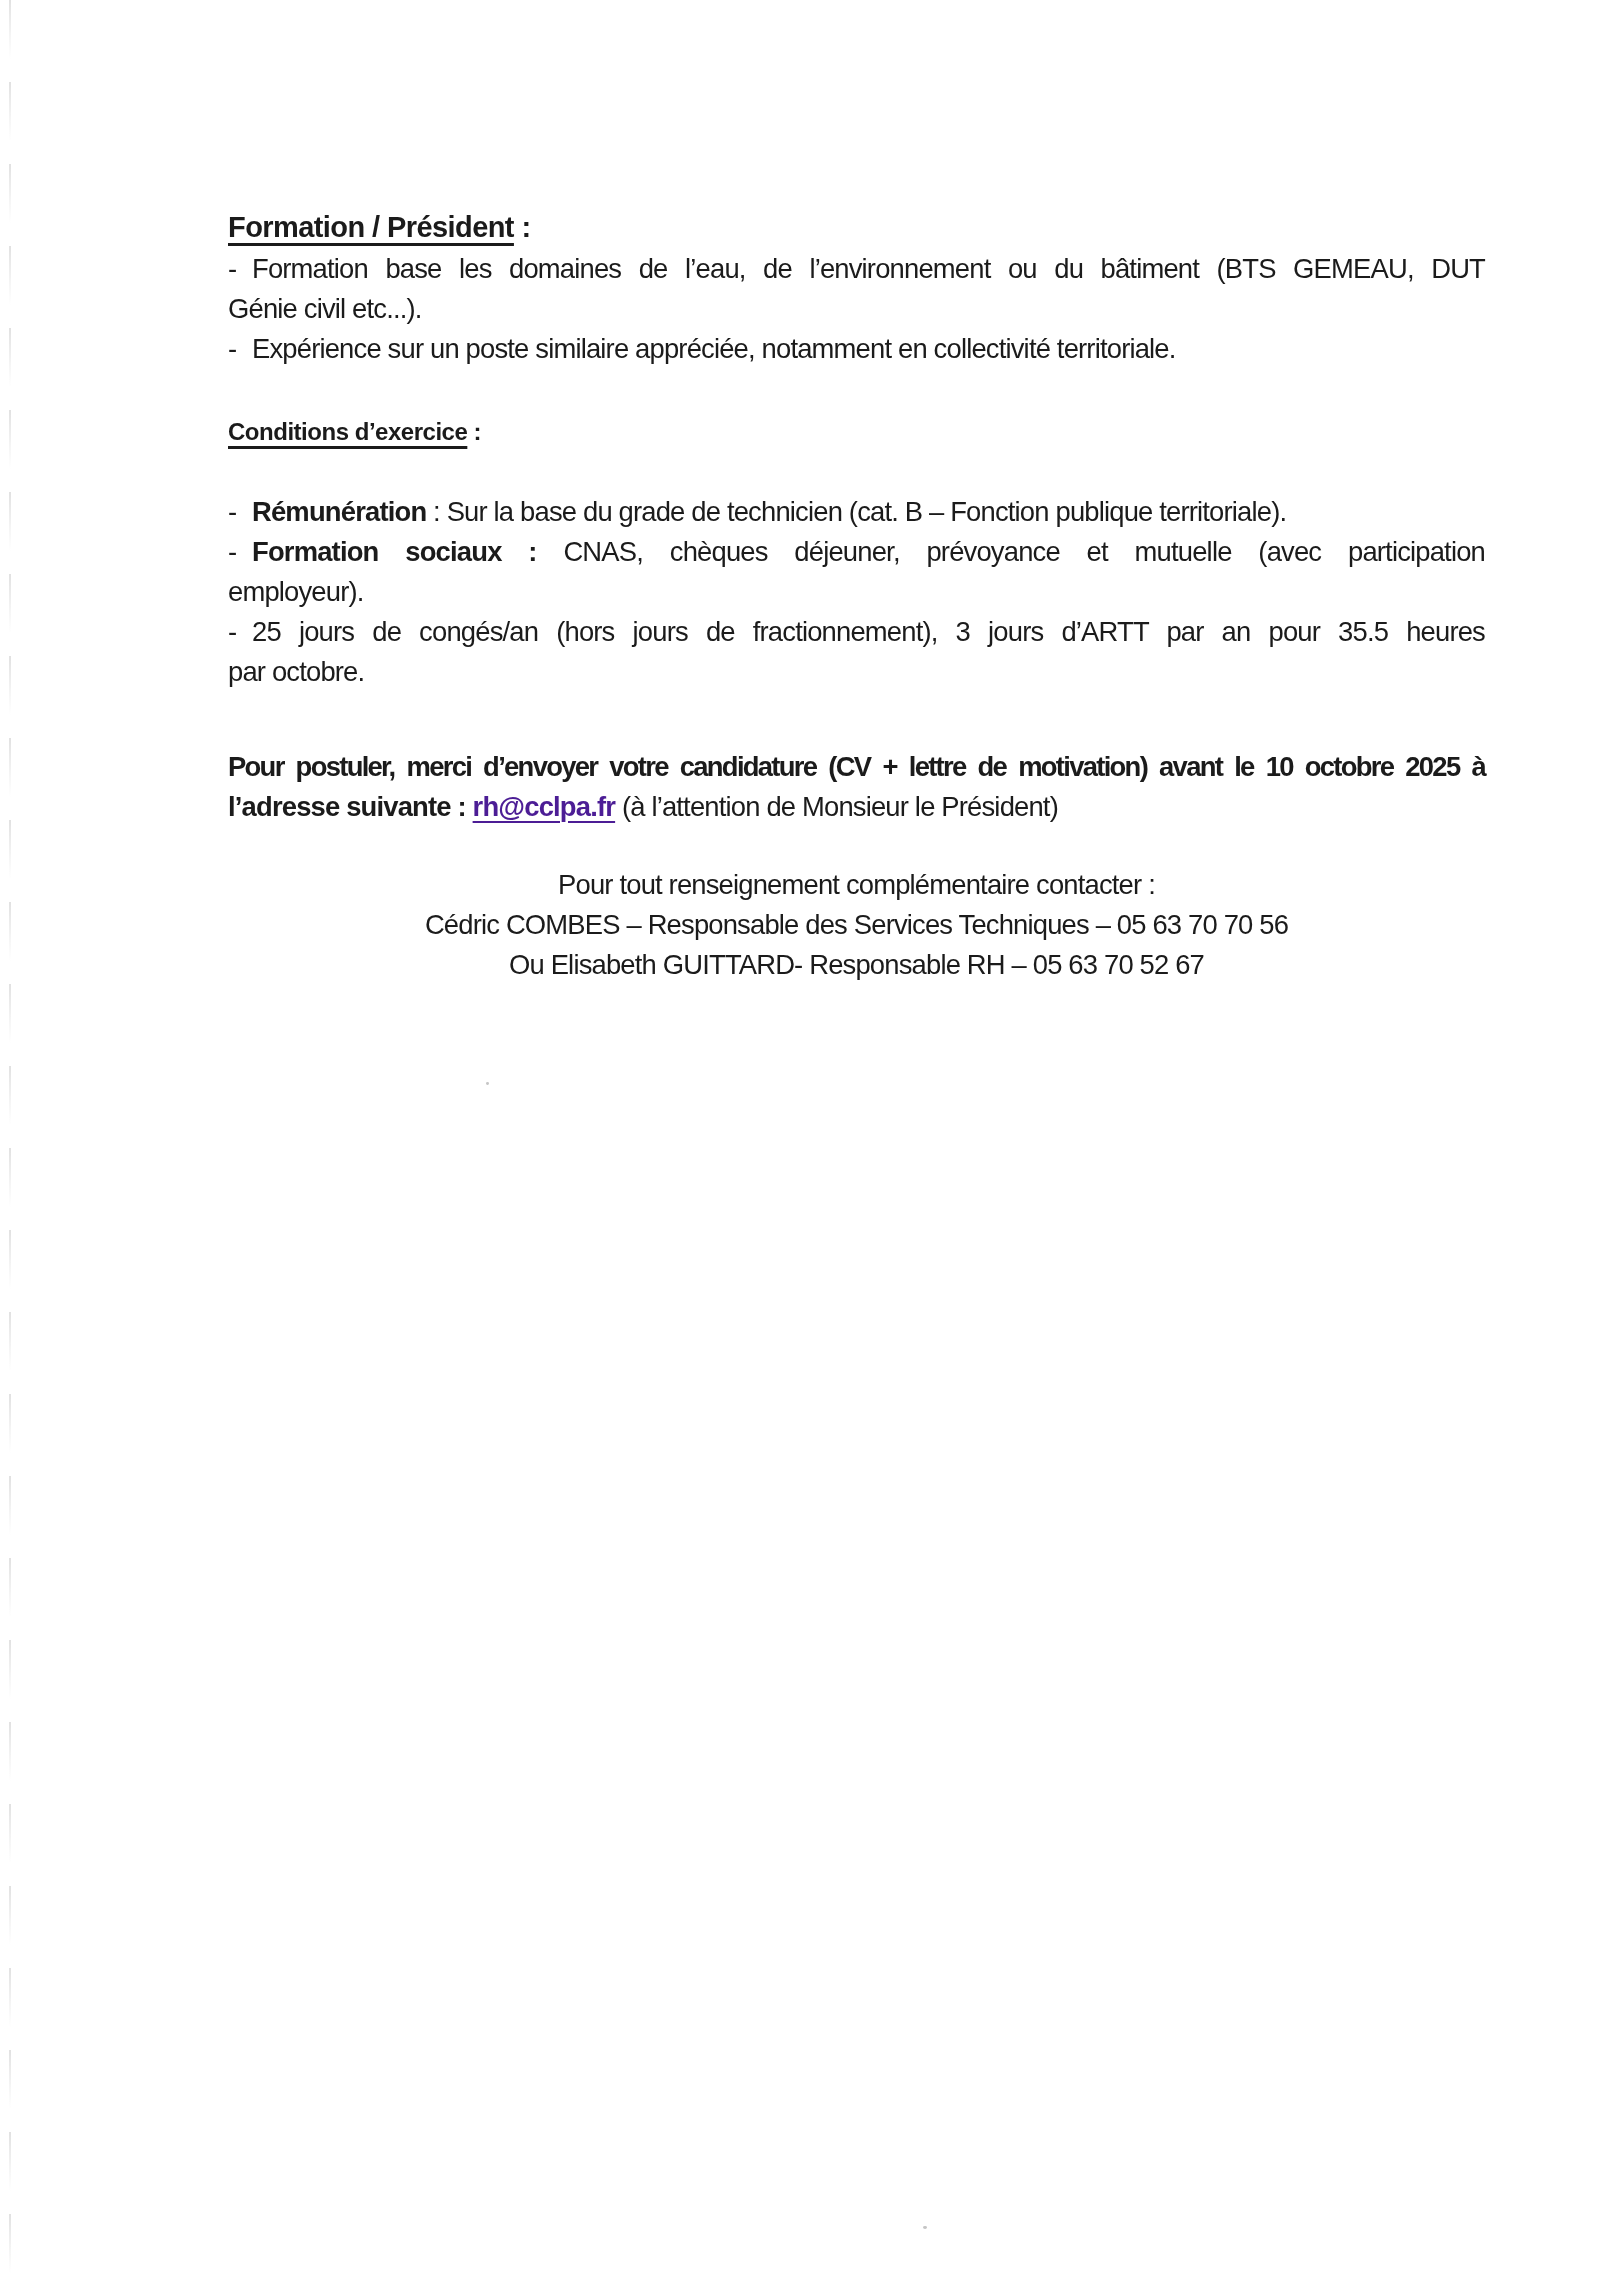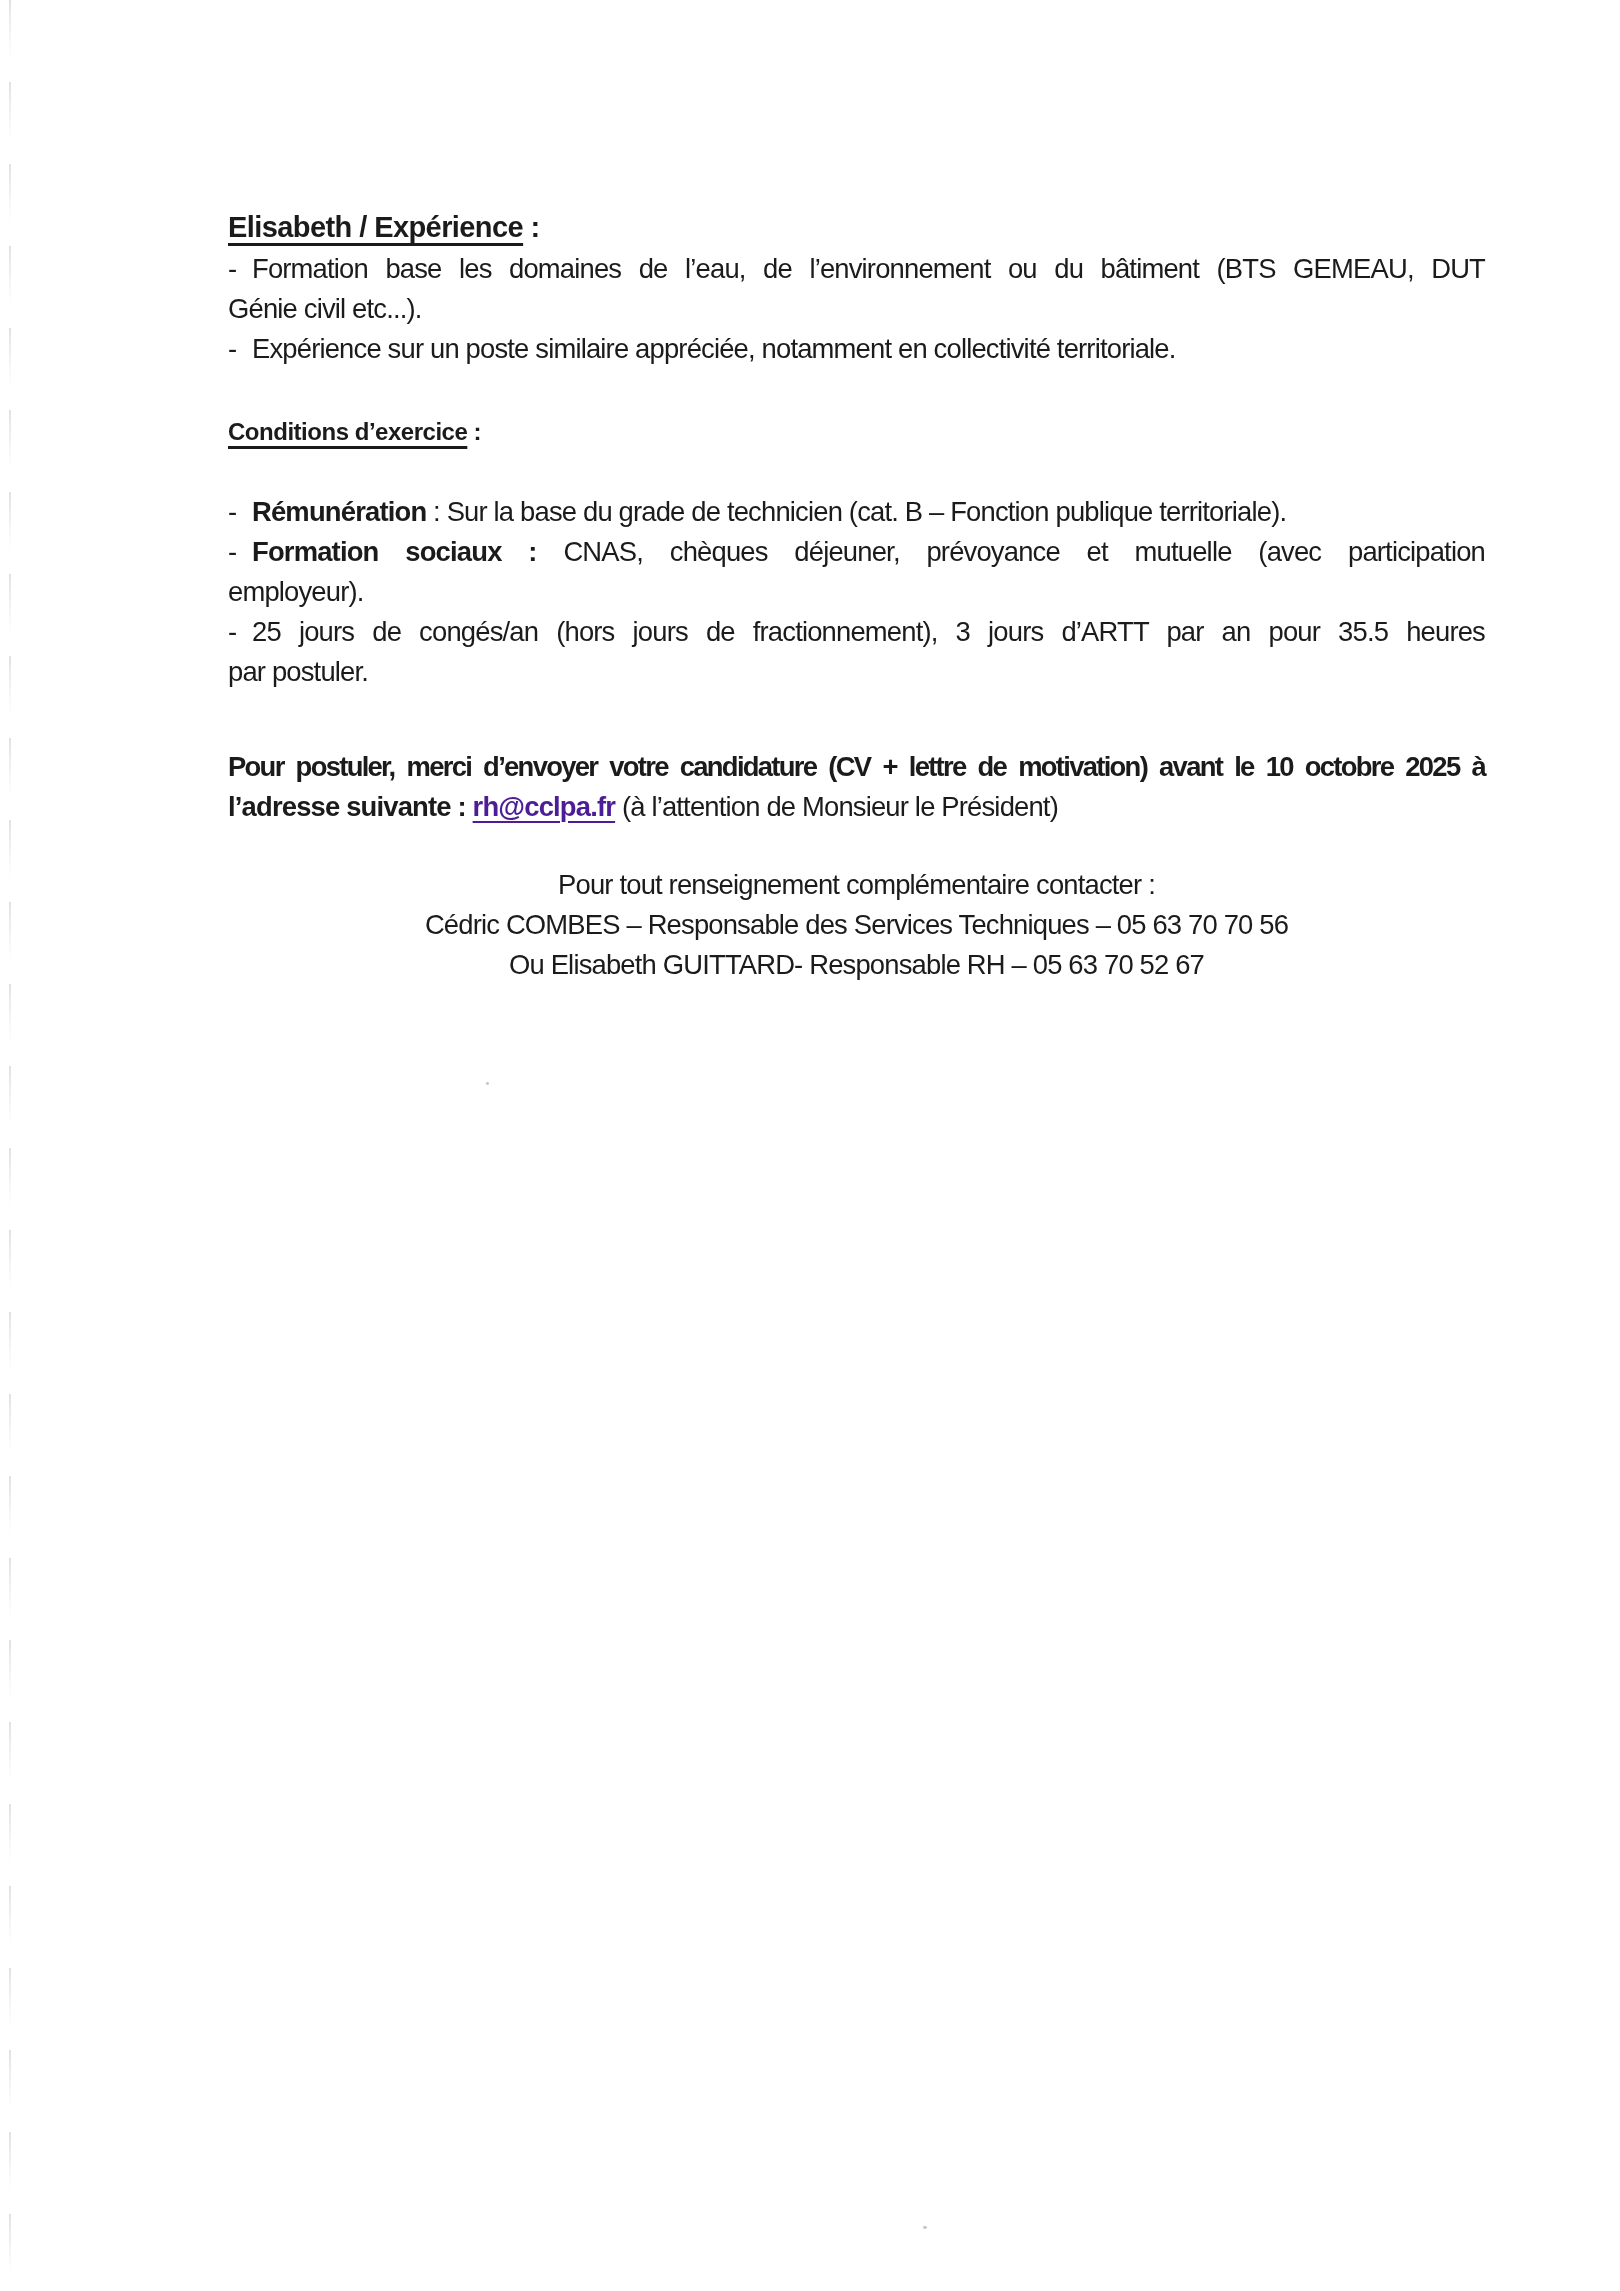--- a/index.html
+++ b/index.html
@@ -113,34 +113,34 @@
 <body>
 
 <div class="page">
 
   <div class="scan-line"></div>
   <div class="speck s1"></div>
   <div class="speck s2"></div>
 
   <div class="content">
 
-    <div class="heading h1"><span class="u">Elisabeth / Expérience</span><span> :</span></div>
+    <div class="heading h1"><span class="u">Formation / Président</span><span> :</span></div>
 
     <div class="line stretch"><span class="dash">-</span><span>Formation base les domaines de l’eau, de l’environnement ou du bâtiment (BTS GEMEAU, DUT</span></div>
     <div class="line"><span>Génie civil etc...).</span></div>
     <div class="line"><span class="dash">-</span><span>Expérience sur un poste similaire appréciée, notamment en collectivité territoriale.</span></div>
 
     <div class="heading h2"><span class="u">Conditions d’exercice</span><span> :</span></div>
 
     <div class="block-conditions">
       <div class="line"><span class="dash">-</span><span class="bold">Rémunération</span><span> : Sur la base du grade de technicien (cat. B – Fonction publique territoriale).</span></div>
       <div class="line stretch"><span class="dash">-</span><span class="bold">Formation sociaux :</span><span> CNAS, chèques déjeuner, prévoyance et mutuelle (avec participation</span></div>
       <div class="line"><span>employeur).</span></div>
       <div class="line stretch"><span class="dash">-</span><span>25 jours de congés/an (hors jours de fractionnement), 3 jours d’ARTT par an pour 35.5 heures</span></div>
-      <div class="line"><span>par postuler.</span></div>
+      <div class="line"><span>par octobre.</span></div>
     </div>
 
     <div class="block-apply">
       <div class="line stretch"><span>Pour postuler, merci d’envoyer votre candidature (CV + lettre de motivation) avant le 10 octobre 2025 à</span></div>
       <div class="line second"><span>l’adresse suivante : </span><a class="email-link">rh@cclpa.fr</a><span class="normal" style="font-weight:normal"> (à l’attention de Monsieur le Président)</span></div>
     </div>
 
     <div class="block-contact">
       <div class="line"><span class="u">Pour tout renseignement complémentaire contacter</span><span> :</span></div>
       <div class="line"><span>Cédric COMBES – Responsable des Services Techniques – 05 63 70 70 56</span></div>

